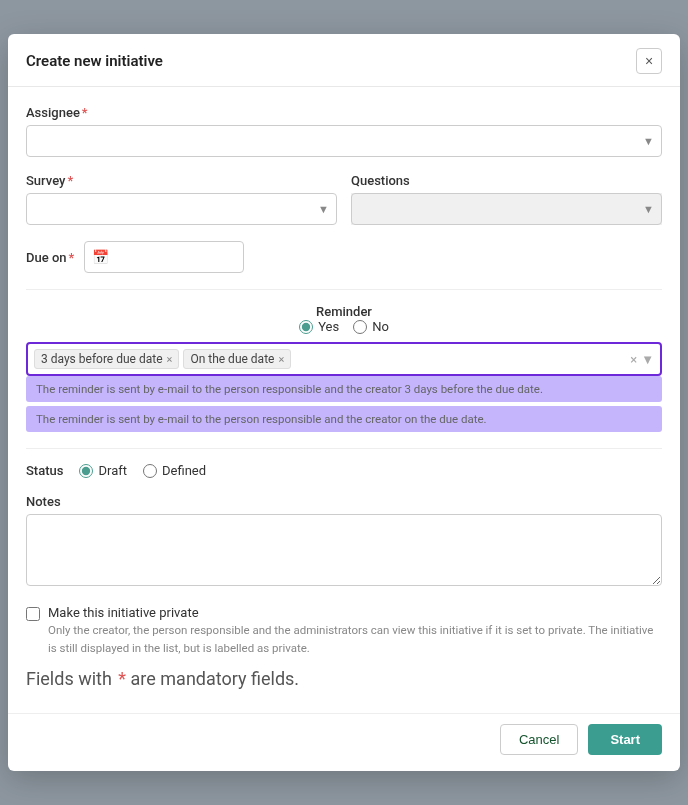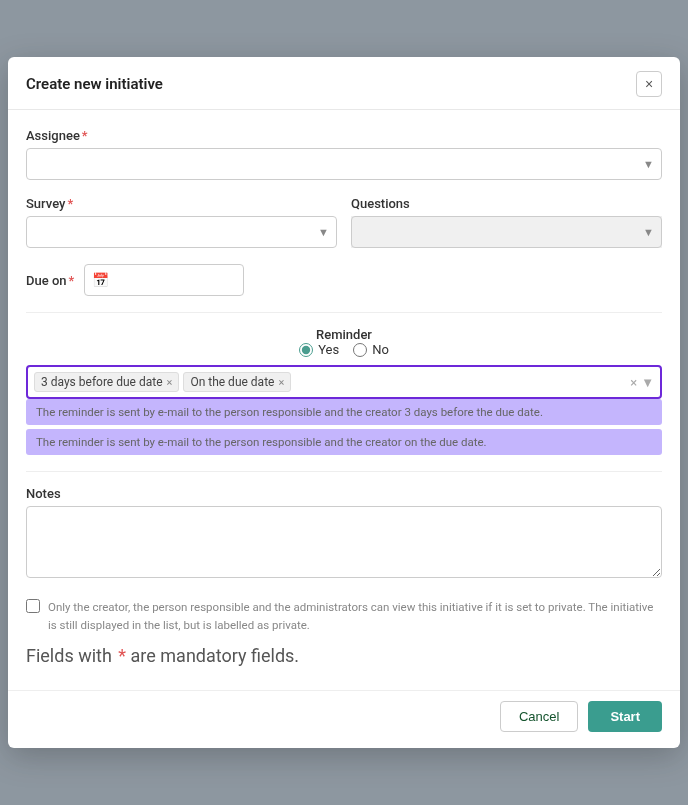--- a/index.html
+++ b/index.html
@@ -402,29 +402,41 @@
         <div class="reminder-info">
           <span>The reminder is sent by e-mail to the person responsible and the creator 3 days before the due date.</span>
         </div>
         <div class="reminder-info">
           <span>The reminder is sent by e-mail to the person responsible and the creator on the due date.</span>
         </div>
       </div>
 
       <hr class="divider">
 
+      <div class="status-row form-group">
+        <span class="status-label">Status</span>
+        <label class="radio-option">
+          <input type="radio" name="status" checked="" style="">
+          <span>Draft</span>
+        </label>
+        <label class="radio-option">
+          <input type="radio" name="status" style="">
+          <span>Defined</span>
+        </label>
+      </div>
 
       <div class="form-group">
         <label class="form-label">Notes</label>
         <textarea class="notes-textarea" style=""></textarea>
       </div>
 
       <div class="private-row">
         <input type="checkbox" style="">
         <div>
+          <div class="private-text">Make this initiative private</div>
           <div class="private-desc">Only the creator, the person responsible and the administrators can view this initiative if it is set to private. The initiative is still displayed in the list, but is labelled as private.</div>
         </div>
       </div>
 
       <div class="mandatory-note">
         <span>Fields with</span>
         <span class="required">*</span>
         <span>are mandatory fields.</span>
       </div>
 

